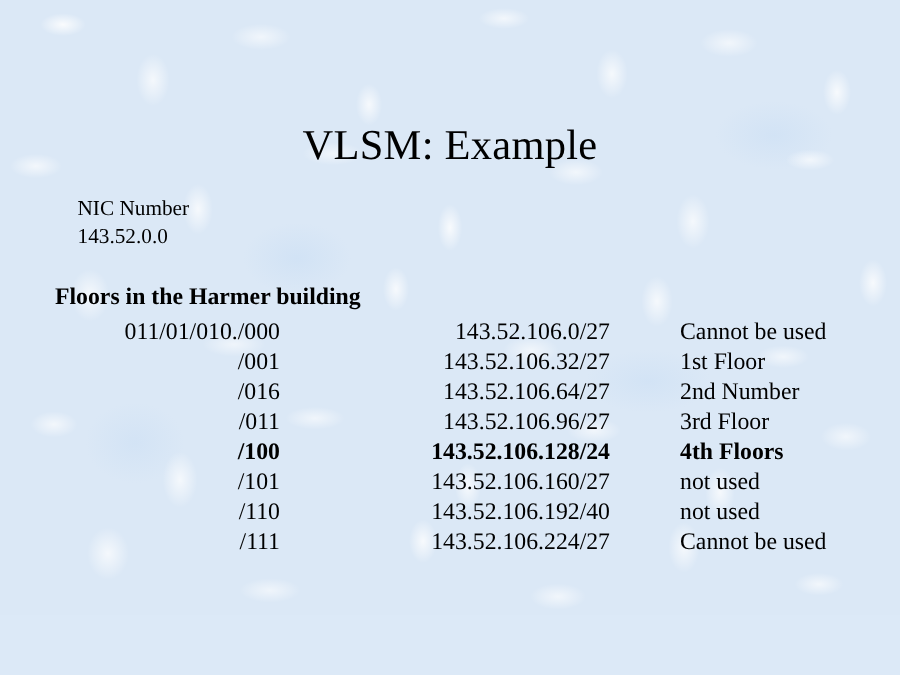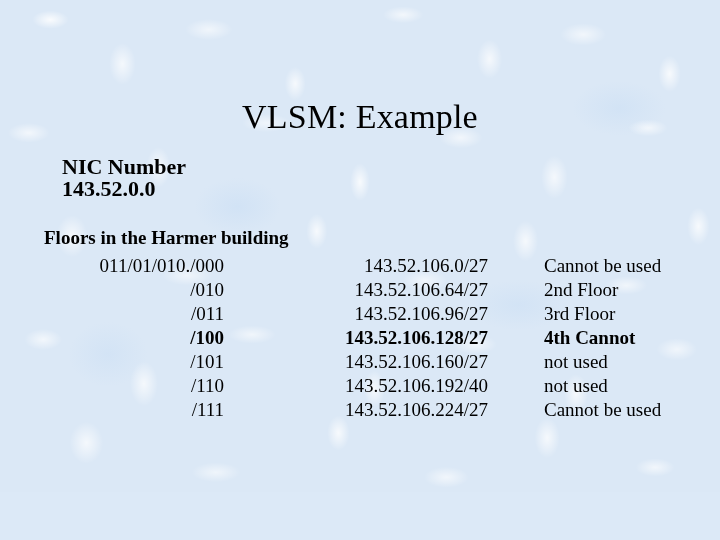--- a/index.html
+++ b/index.html
@@ -90,23 +90,23 @@
     font-weight: normal;
     letter-spacing: 0.2px;
     white-space: nowrap;
   }
 
   
   #nic-block {
     position: absolute;
     left: 62px;
     top: 156px;
-    font-size: 22px;
+    font-size: 17px;
     line-height: 22px;
-    font-weight: bold;
+    font-weight: normal;
   }
   #nic-block .nic-line {
     white-space: nowrap;
   }
 
   
   #floors-heading {
     position: absolute;
     left: 44px;
     top: 227px;
@@ -173,33 +173,38 @@
     <div id="floors-heading">Floors in the Harmer building</div>
 
     <table id="subnet-table">
       <tbody id="subnet-table-body">
           <tr>
             <td class="col-binary">011/01/010./000</td>
             <td class="col-subnet">143.52.106.0/27</td>
             <td class="col-usage">Cannot be used</td>
           </tr>
           <tr>
-            <td class="col-binary">/010</td>
+            <td class="col-binary">/001</td>
+            <td class="col-subnet">143.52.106.32/27</td>
+            <td class="col-usage">1st Floor</td>
+          </tr>
+          <tr>
+            <td class="col-binary">/016</td>
             <td class="col-subnet">143.52.106.64/27</td>
-            <td class="col-usage">2nd Floor</td>
+            <td class="col-usage">2nd Number</td>
           </tr>
           <tr>
             <td class="col-binary">/011</td>
             <td class="col-subnet">143.52.106.96/27</td>
             <td class="col-usage">3rd Floor</td>
           </tr>
           <tr class="row-highlight">
             <td class="col-binary">/100</td>
-            <td class="col-subnet">143.52.106.128/27</td>
-            <td class="col-usage">4th Cannot</td>
+            <td class="col-subnet">143.52.106.128/24</td>
+            <td class="col-usage">4th Floors</td>
           </tr>
           <tr>
             <td class="col-binary">/101</td>
             <td class="col-subnet">143.52.106.160/27</td>
             <td class="col-usage">not used</td>
           </tr>
           <tr>
             <td class="col-binary">/110</td>
             <td class="col-subnet">143.52.106.192/40</td>
             <td class="col-usage">not used</td>

